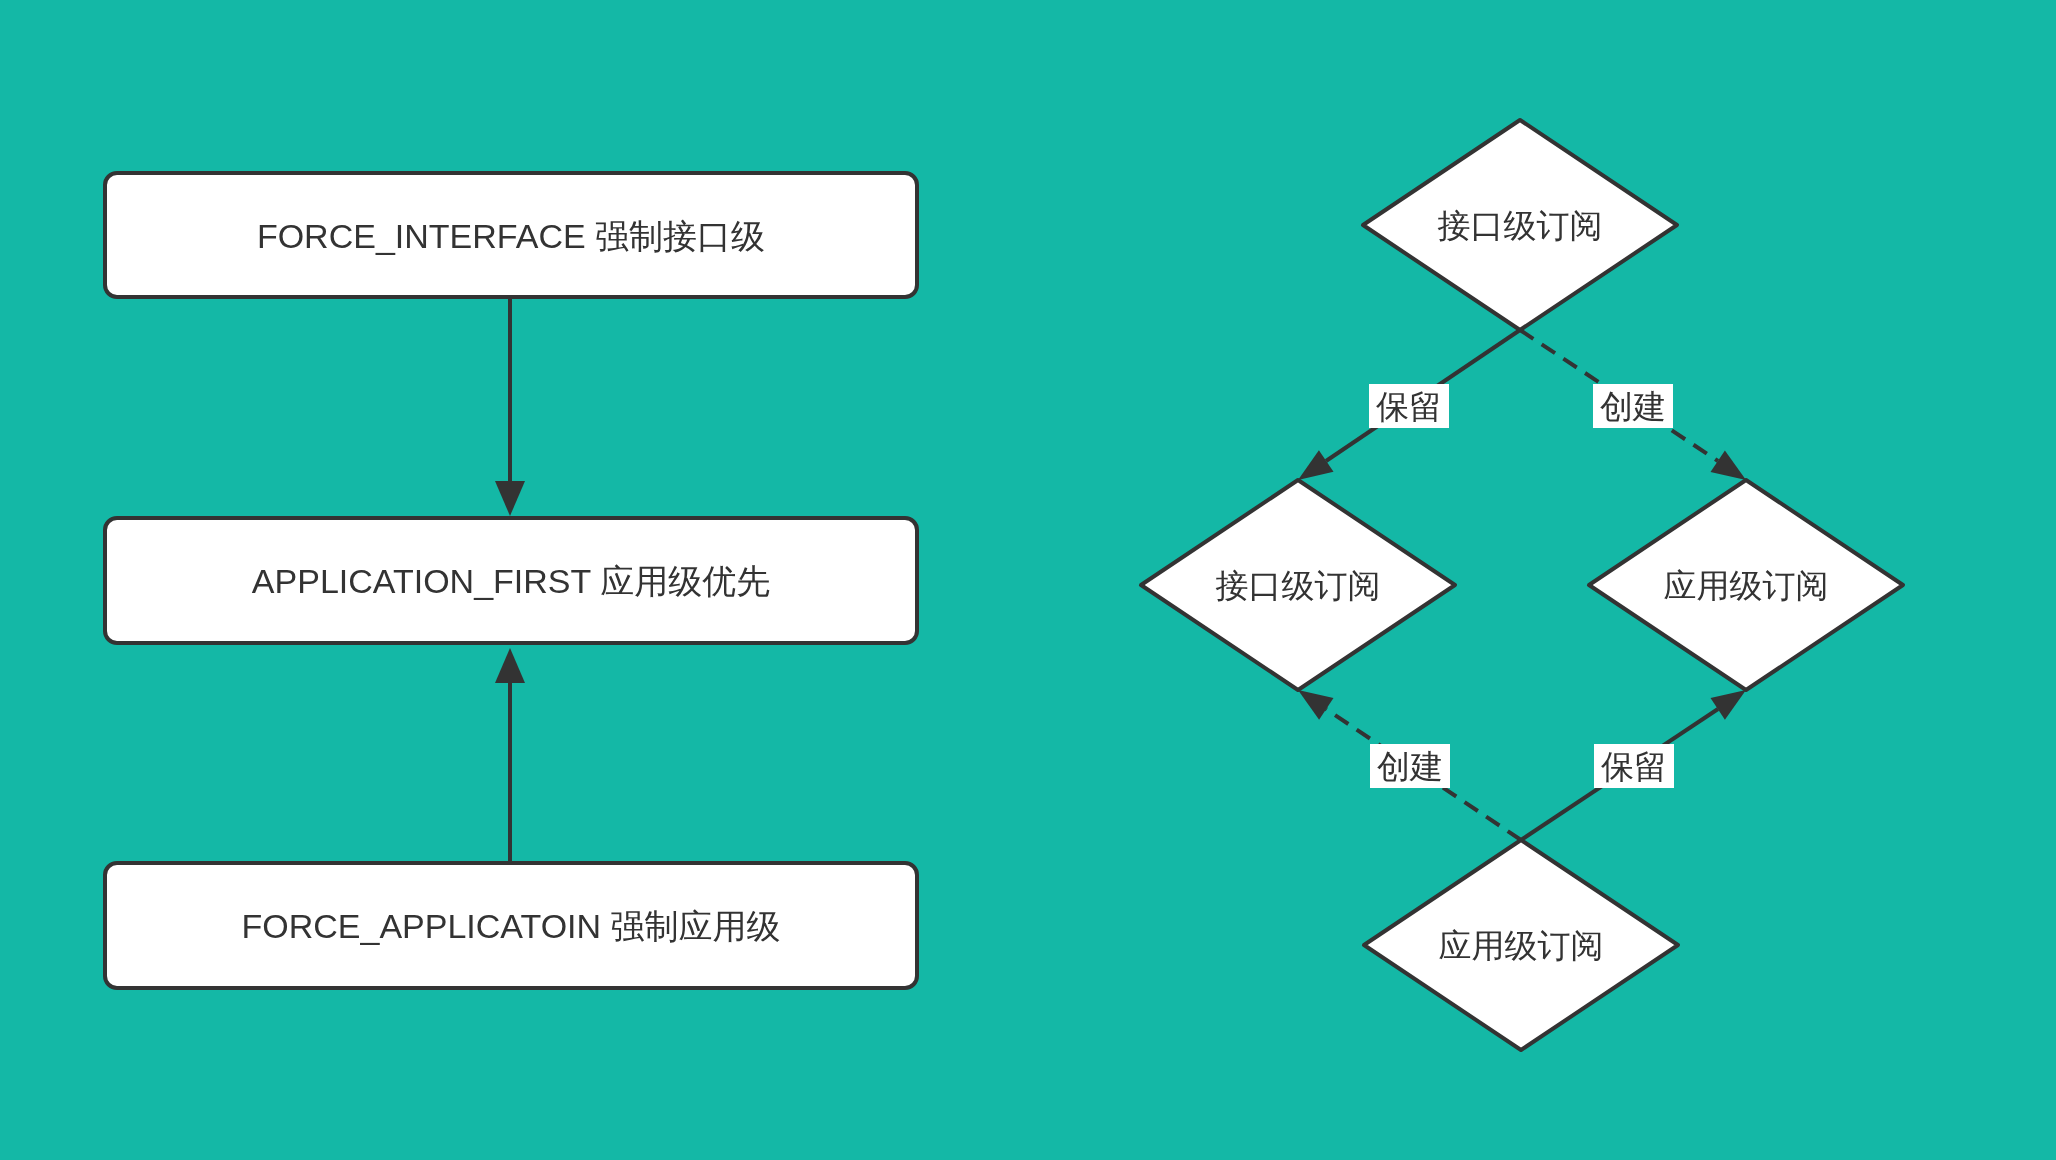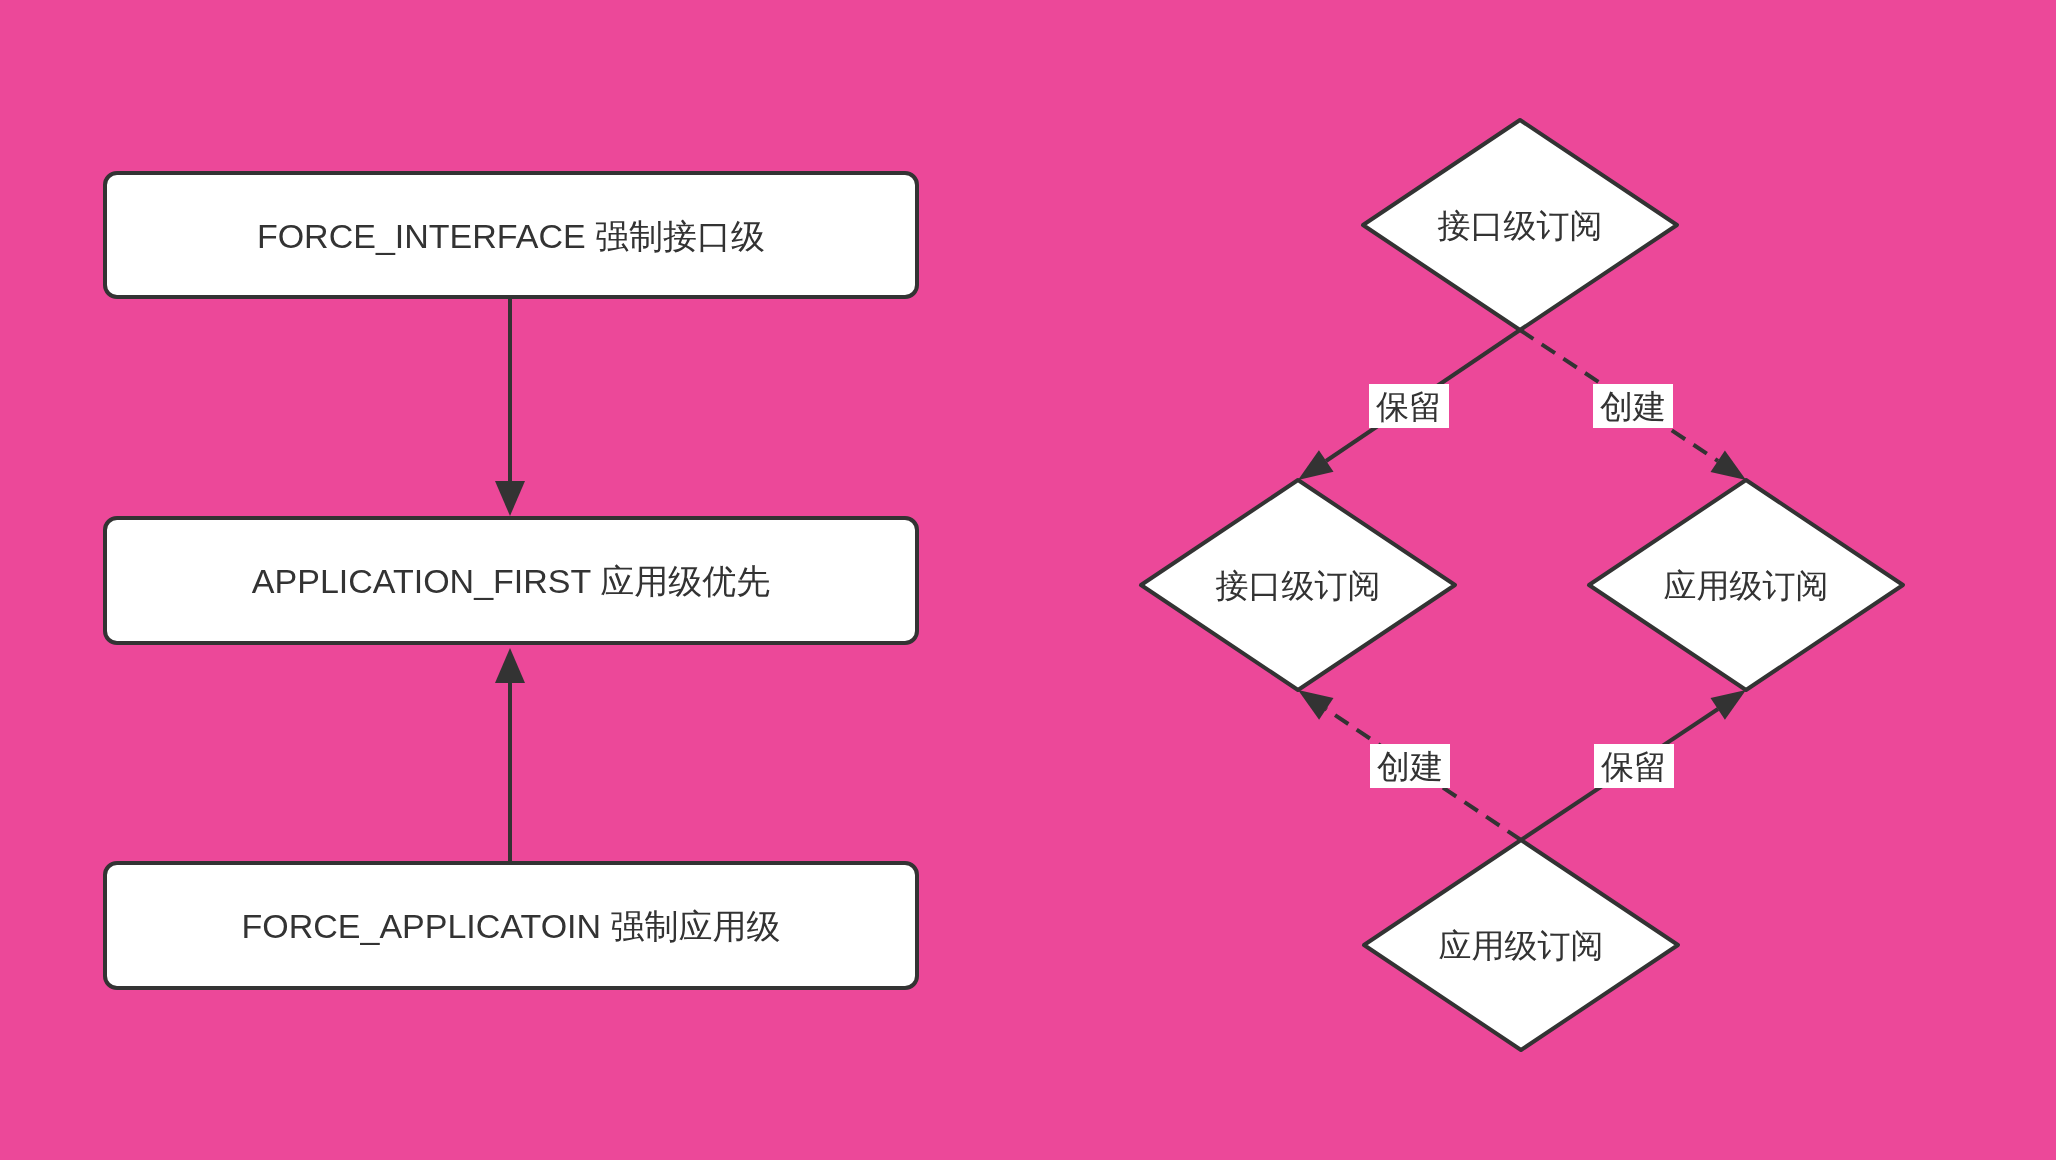--- a/index.html
+++ b/index.html
@@ -4,21 +4,21 @@
 <style>
   html, body {
     margin: 0;
     padding: 0;
     background: #ffffff;
   }
   .canvas {
     position: relative;
     width: 2056px;
     height: 1160px;
-    background: #ec4899;
+    background: #14b8a6;
     overflow: hidden;
   }
   svg {
     display: block;
     font-family: "Liberation Sans", "DejaVu Sans", sans-serif;
   }
   .shape {
     fill: #ffffff;
     stroke: #333333;
     stroke-width: 4;

